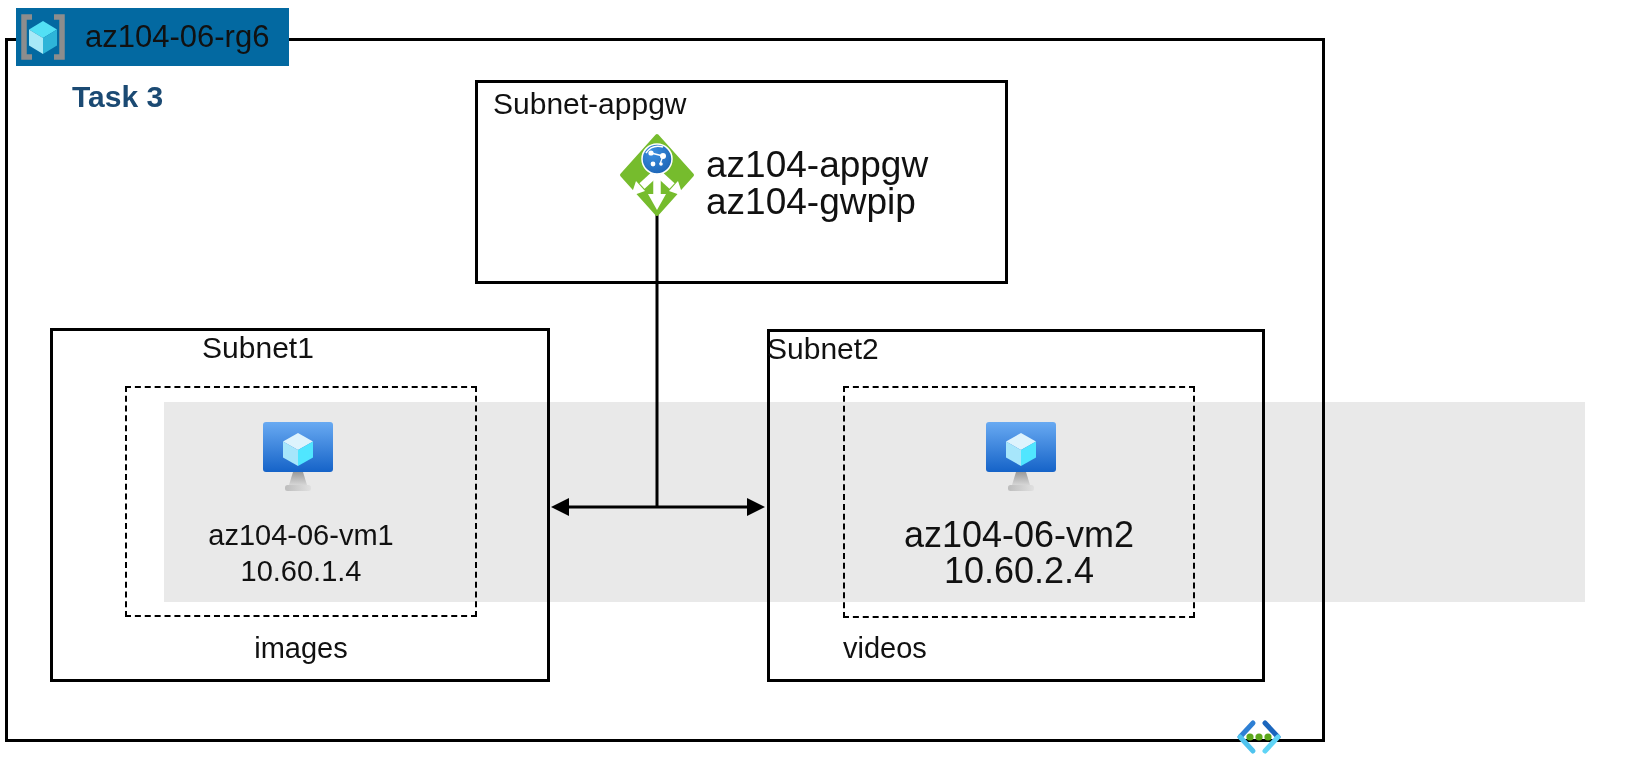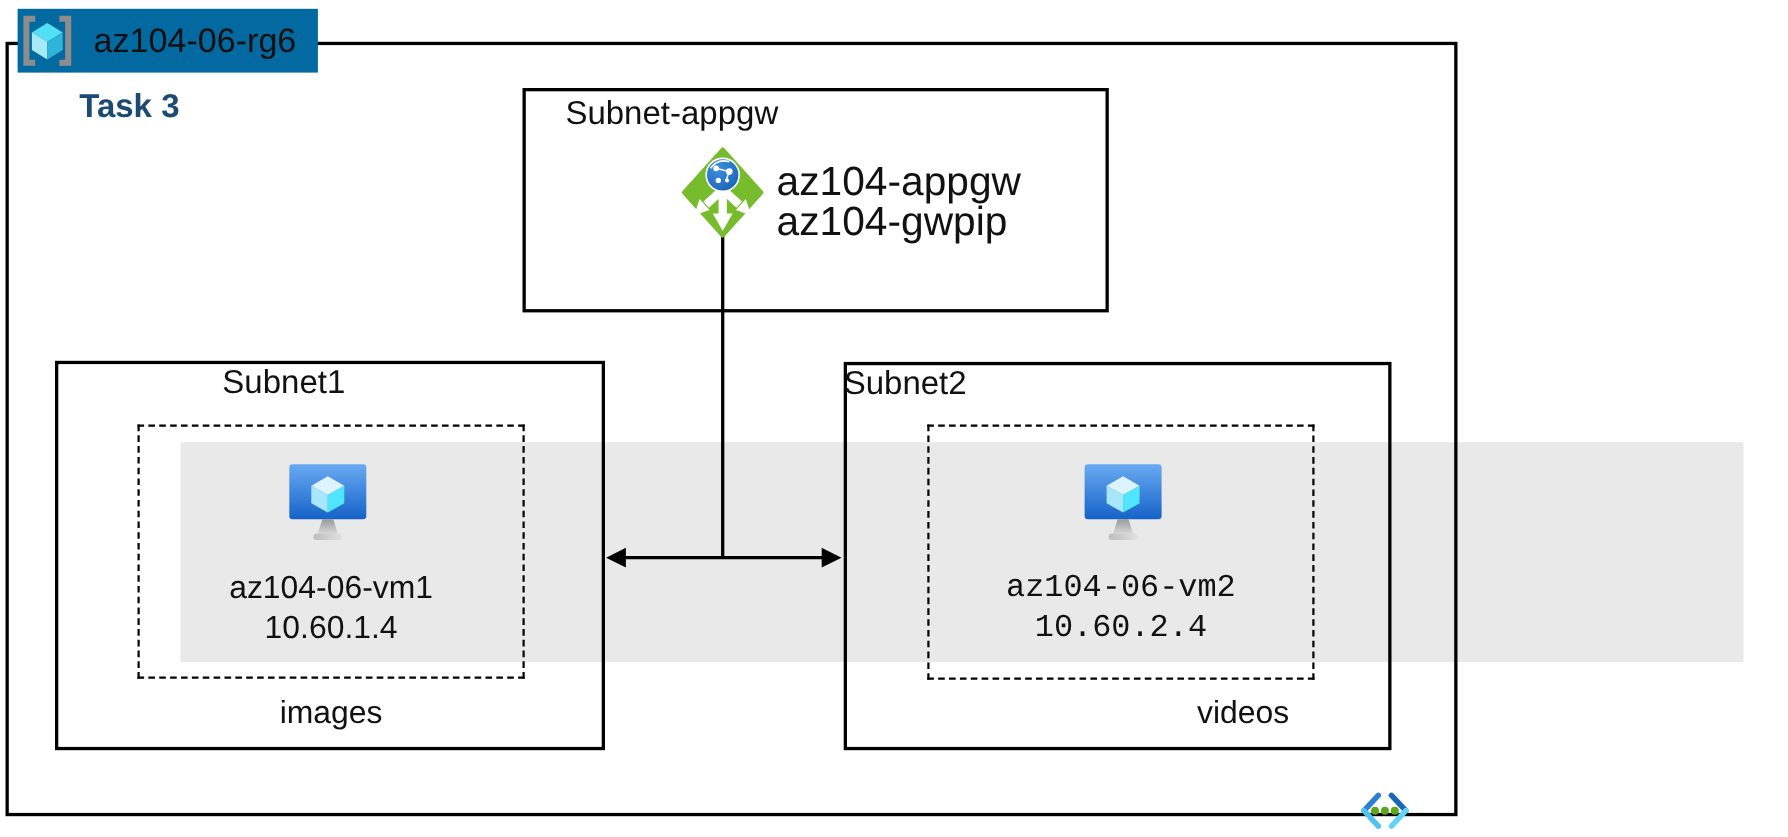--- a/index.html
+++ b/index.html
@@ -15,28 +15,28 @@
   .rg-box{left:5px;top:38px;width:1320px;height:704px;border:3px solid #000;box-sizing:border-box;background:transparent;z-index:2;}
   .appgw-box{left:475px;top:80px;width:533px;height:204px;border:3px solid #000;box-sizing:border-box;background:transparent;z-index:2;}
   .subnet1-box{left:50px;top:328px;width:500px;height:354px;border:3px solid #000;box-sizing:border-box;background:transparent;z-index:2;}
   .subnet2-box{left:767px;top:329px;width:498px;height:353px;border:3px solid #000;box-sizing:border-box;background:transparent;z-index:2;}
   .dashed1{left:125px;top:386px;width:352px;height:231px;border:2px dashed #000;box-sizing:border-box;background:transparent;z-index:2;}
   .dashed2{left:843px;top:386px;width:352px;height:232px;border:2px dashed #000;box-sizing:border-box;background:transparent;z-index:2;}
   
   .rg-chip{left:16px;top:8px;height:58px;display:flex;align-items:center;gap:15px;background:#0369a1;padding:0 20px 0 0;z-index:3;}
   .rg-chip .rg-text{font-size:31px;line-height:58px;white-space:nowrap;}
   .task{left:44px;top:80px;font-size:30px;font-weight:bold;color:#1b4a73;z-index:3;margin-left:28px;}
-  .appgw-title{left:493px;top:87px;font-size:30px;z-index:3;margin-left:21px;}
+  .appgw-title{left:493px;top:87px;font-size:30px;z-index:3;}
   .appgw-lines{left:706px;top:146px;font-size:37px;line-height:37px;z-index:3;white-space:nowrap;}
   .subnet1-title{left:50px;top:331px;width:416px;text-align:center;font-size:30px;z-index:3;}
   .subnet2-title{left:767px;top:332px;width:498px;text-align:left;font-size:30px;z-index:3;}
   .vm1-text{left:125px;top:517px;width:352px;text-align:center;font-size:29px;line-height:36px;z-index:3;}
-  .vm2-text{left:843px;top:517px;width:352px;text-align:center;font-size:29px;line-height:36px;z-index:3;font-family:Liberation Mono, monospace;}
+  .vm2-text{left:843px;top:517px;width:352px;text-align:center;font-size:36px;line-height:36px;z-index:3;}
   .folder1{left:125px;top:632px;width:352px;text-align:center;font-size:29px;z-index:3;}
-  .folder2{left:820px;top:632px;width:352px;text-align:right;font-size:29px;z-index:3;}
+  .folder2{left:843px;top:632px;width:352px;text-align:left;font-size:29px;z-index:3;}
   .backend{left:1340px;top:470px;width:245px;font-size:33px;line-height:38px;z-index:1;white-space:nowrap;}
   
   .rg-icon{width:54px;height:50px;flex:0 0 auto;}
   .appgw-icon{left:619px;top:133px;width:76px;height:84px;z-index:3;}
   .vm1-icon{left:262px;top:421px;width:72px;height:74px;z-index:3;}
   .vm2-icon{left:985px;top:421px;width:72px;height:74px;z-index:3;}
   .vnet-icon{left:1234px;top:718px;width:50px;height:38px;z-index:4;}
 </style>
 </head>
 <body>

